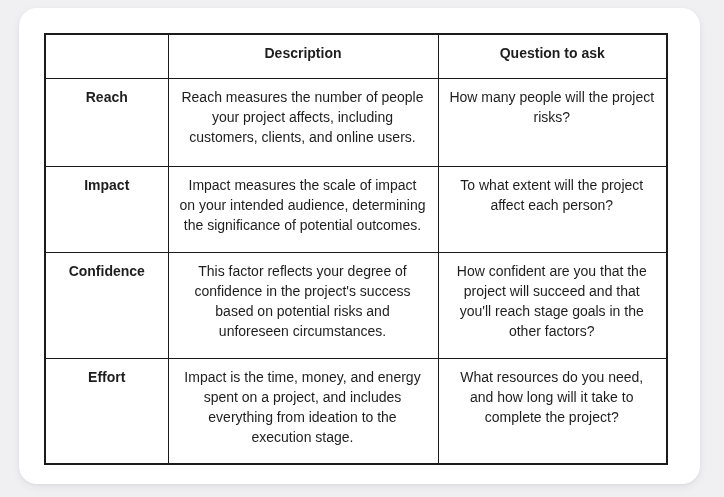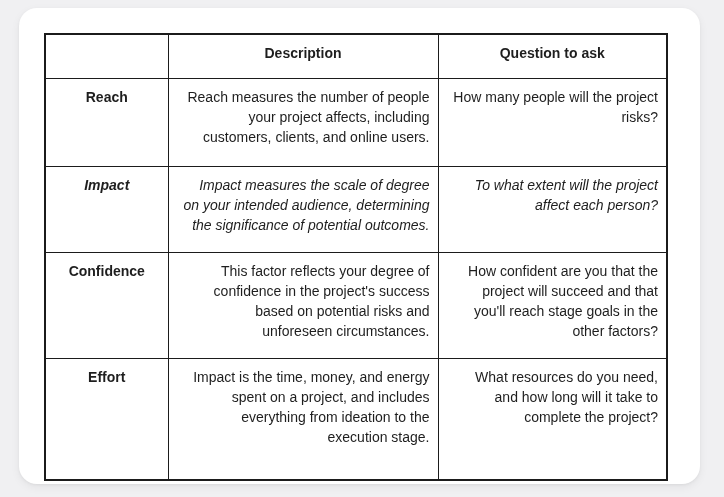--- a/index.html
+++ b/index.html
@@ -44,29 +44,29 @@
     vertical-align: top;
     overflow: hidden;
   }
   .rice-table th {
     font-weight: 700;
     text-align: center;
     padding: 8px 4px 0 4px;
   }
   .rice-table td {
     font-weight: 400;
-    text-align: right;
+    text-align: center;
     padding: 8px 8px 0 7px;
     white-space: pre-line;
   }
   tr.r-header     { height: 44px; }
   tr.r-reach      { height: 88px; }
-  tr.r-impact     { height: 86px; font-style: italic; }
+  tr.r-impact     { height: 86px; }
   tr.r-confidence { height: 106px; }
-  tr.r-effort     { height: 122px; border-radius: 32px; }
+  tr.r-effort     { height: 106px; border-radius: 32px; }
 </style>
 </head>
 <body>
 
 <div class="card">
   <table class="rice-table">
     <colgroup>
       <col class="c-label">
       <col class="c-desc">
       <col class="c-question">
@@ -82,21 +82,21 @@
       <tr class="r-reach">
         <th>Reach</th>
         <td>Reach measures the number of people
 your project affects, including
 customers, clients, and online users.</td>
         <td>How many people will the project
 risks?</td>
       </tr>
       <tr class="r-impact">
         <th>Impact</th>
-        <td>Impact measures the scale of degree
+        <td>Impact measures the scale of impact
 on your intended audience, determining
 the significance of potential outcomes.</td>
         <td>To what extent will the project
 affect each person?</td>
       </tr>
       <tr class="r-confidence">
         <th>Confidence</th>
         <td>This factor reflects your degree of
 confidence in the project's success
 based on potential risks and

